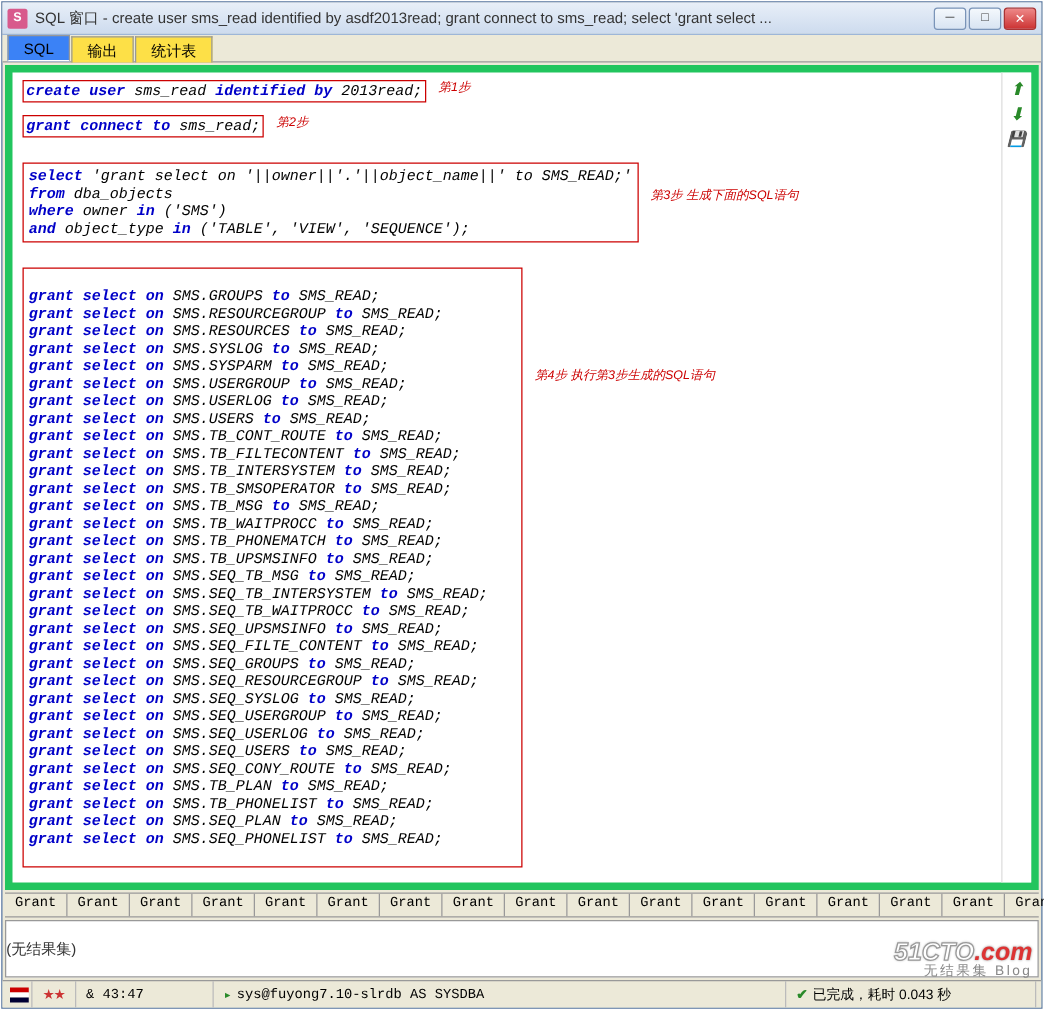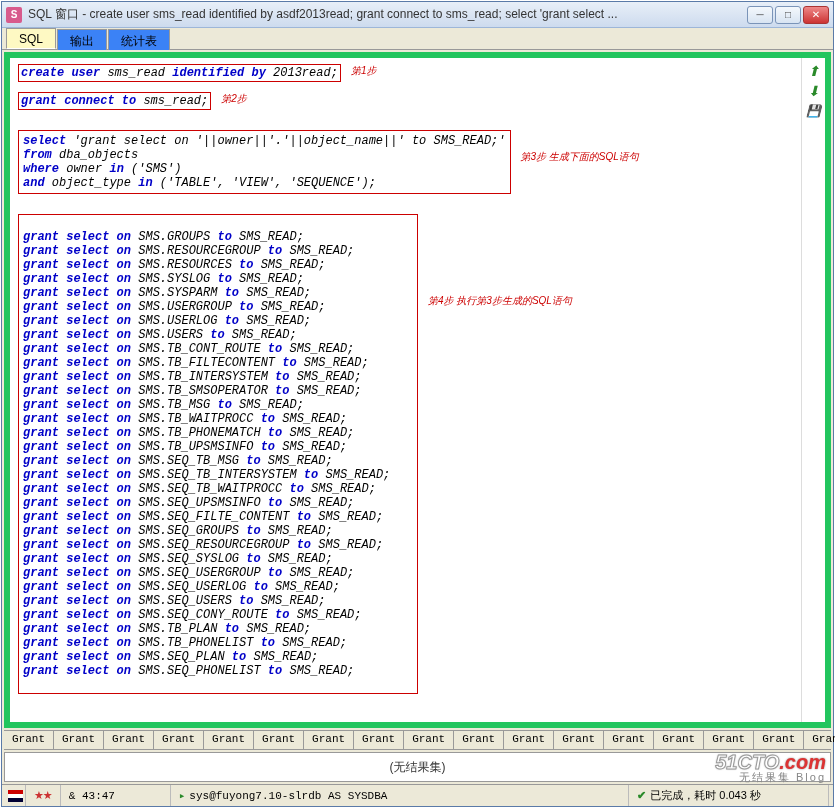--- a/index.html
+++ b/index.html
@@ -68,28 +68,28 @@
   height: 22px;
   background: #ece9d8;
   border-bottom: 1px solid #999;
   display: flex;
   padding-left: 4px;
 }
 .tab {
   padding: 3px 12px 2px;
   border: 1px solid #999;
   border-bottom: none;
-  background: #3b82f6;
+  background: #fde047;
   font-size: 12px;
   margin-right: 1px;
   position: relative;
   top: 1px;
 }
 .tab.active {
-  background: #fef9c3;
+  background: #3b82f6;
   border-bottom: 1px solid #fff;
   top: 0;
 }
 .editor-area {
   flex: 1;
   display: flex;
   background: #fff;
   border: 6px solid #22c55e;
   margin: 2px;
   overflow: hidden;
@@ -151,27 +151,27 @@
   background: #ece9d8;
   margin: 0 2px;
 }
 .bottom-tab {
   border-right: 1px solid #999;
   padding: 2px 8px;
   font-size: 11px;
   font-family: Liberation Mono, monospace;
 }
 .result-pane {
-  height: 30px;
+  height: 46px;
   background: #fff;
   border: 1px solid #999;
   margin: 2px;
   display: flex;
   align-items: center;
-  justify-content: center;
+  justify-content: flex-start;
   font-size: 12px;
   color: #333;
   position: relative;
 }
 .watermark {
   position: absolute;
   right: 4px;
   bottom: -2px;
   font-family: Arial, sans-serif;
   text-align: right;

